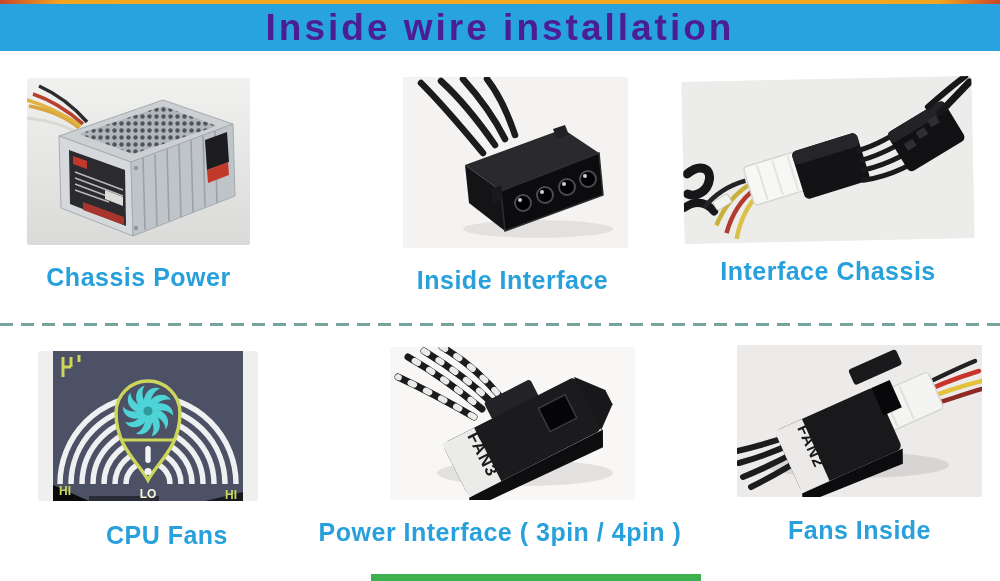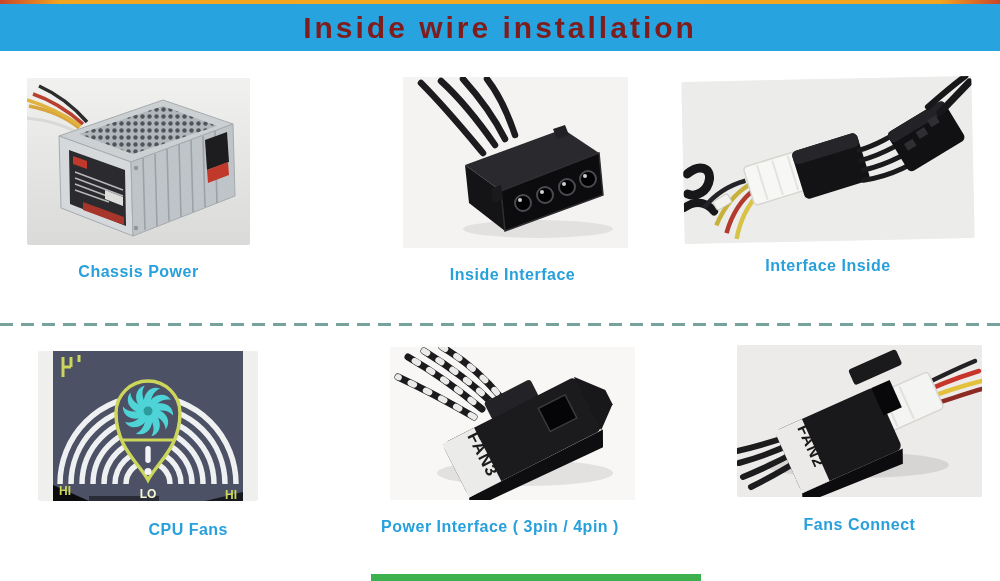--- a/index.html
+++ b/index.html
@@ -3,24 +3,24 @@
 <meta charset="utf-8">
 <style>
   html,body{margin:0;padding:0;}
   body{width:1000px;height:581px;background:#ffffff;position:relative;overflow:hidden;
        font-family:"Liberation Sans", sans-serif;}
   .abs{position:absolute;}
   .top-strip{top:0;left:0;width:1000px;height:5px;
     background:linear-gradient(90deg,#c9452b 0%,#f4a51e 6%,#f6a81e 50%,#f4a51e 94%,#c9452b 100%);}
   .banner{top:4px;left:0;width:1000px;height:47px;background:#27a4df;
     display:flex;align-items:center;justify-content:center;}
-  .banner h1{margin:0;color:#7f1d1d;font-size:30px;font-weight:700;letter-spacing:3px;}
+  .banner h1{margin:0;color:#4c1d95;font-size:37px;font-weight:700;letter-spacing:3px;}
   .photo{background:#efefed;border-radius:2px;overflow:hidden;}
   .photo svg{display:block;width:100%;height:100%;}
-  .caption{color:#27a0db;font-weight:700;font-size:16px;text-align:center;letter-spacing:0.5px;}
+  .caption{color:#27a0db;font-weight:700;font-size:25px;text-align:center;letter-spacing:0.5px;}
   #photo-psu{left:27px;top:78px;width:223px;height:167px;}
   #photo-molex{left:403px;top:77px;width:225px;height:171px;}
   #photo-connect{left:683px;top:79px;width:290px;height:162px;transform:rotate(-1.2deg);}
   #photo-gauge{left:38px;top:351px;width:220px;height:150px;}
   #photo-fan3{left:390px;top:347px;width:245px;height:153px;}
   #photo-fan2{left:737px;top:345px;width:245px;height:152px;}
   #cap-1{left:27px;top:263px;width:223px;}
   #cap-2{left:390px;top:266px;width:245px;}
   #cap-3{left:683px;top:257px;width:290px;}
   #cap-4{left:38px;top:521px;width:190px;text-align:right;}
@@ -146,21 +146,21 @@
       <rect x="252" y="46" width="10" height="8" fill="#2e2e33"></rect>
     </g>
 
     <path d="M258,36 C268,26 278,16 288,6" stroke="#17171a" stroke-width="7" fill="none" stroke-linecap="round"></path>
     <path d="M246,30 C258,20 270,10 284,0" stroke="#17171a" stroke-width="6" fill="none" stroke-linecap="round"></path>
   </svg>
 </div>
 
 <div class="abs caption" id="cap-1">Chassis Power</div>
 <div class="abs caption" id="cap-2">Inside Interface</div>
-<div class="abs caption" id="cap-3">Interface Inside</div>
+<div class="abs caption" id="cap-3">Interface Chassis</div>
 
 <div class="abs divider"></div>
 
 <div class="abs photo" id="photo-gauge">
   <svg viewBox="0 0 190 150">
     <rect width="190" height="150" fill="#4c5166"></rect>
 
     <g stroke="#eef0f2" stroke-width="5.5" fill="none">
       <path d="M 7 133 A 88 88 0 0 1 183 133"></path>
       <path d="M 18 133 A 77 77 0 0 1 172 133"></path>
@@ -264,15 +264,15 @@
       <rect x="30" y="-60" width="52" height="17" rx="3" fill="#1a1a1d"></rect>
       <rect x="44" y="-34" width="20" height="30" fill="#08080a"></rect>
       <rect x="-62" y="-34" width="30" height="68" fill="#eceae8"></rect>
       <text transform="translate(-40,-28) rotate(90)" class="svg-label" font-size="16" fill="#1a1a1a" letter-spacing="1">FAN2</text>
     </g>
   </svg>
 </div>
 
 <div class="abs caption" id="cap-4">CPU Fans</div>
 <div class="abs caption" id="cap-5">Power Interface ( 3pin / 4pin )</div>
-<div class="abs caption" id="cap-6">Fans Connect</div>
+<div class="abs caption" id="cap-6">Fans Inside</div>
 
 <div class="abs bottom-bar"></div>
 
 </body></html>

